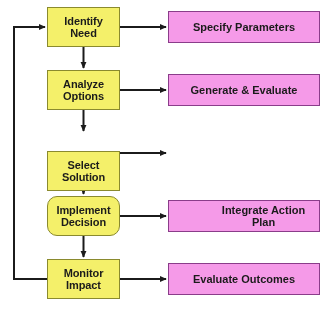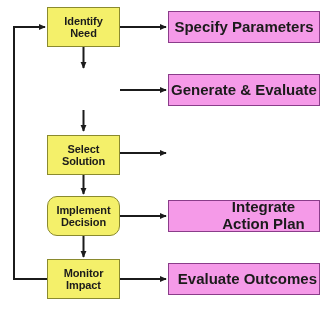--- a/index.html
+++ b/index.html
@@ -42,21 +42,21 @@
     border: 1.5px solid #8a8a2e;
     font-size: 11px;
     letter-spacing: -0.1px;
   }
   .node-output {
     left: 168px;
     width: 152px;
     height: 32px;
     background: #f59ae8;
     border: 1.5px solid #8a3d8a;
-    font-size: 15px;
+    font-size: 11px;
   }
   .node-label {
     display: block;
     white-space: pre-line;
     padding: 0 2px;
   }
 </style>
 </head>
 <body>
 
@@ -88,38 +88,42 @@
   </svg>
 
   <div class="node node-process" style="top:7px;">
     <span class="node-label">Identify
 Need</span>
   </div>
   <div class="node node-output" style="top:11px;">
     <span class="node-label">Specify Parameters</span>
   </div>
 
+  <div class="node node-process" style="top:70px;">
+    <span class="node-label">Analyze
+Options</span>
+  </div>
   <div class="node node-output" style="top:74px;text-align:right;">
     <span class="node-label">Generate &amp; Evaluate</span>
   </div>
 
-  <div class="node node-process" style="top:135px;">
+  <div class="node node-process" style="top:151px;">
     <span class="node-label">Select
 Solution</span>
   </div>
 
   <div class="node node-process" style="top:196px;border-radius:10px;">
     <span class="node-label">Implement
 Decision</span>
   </div>
   <div class="node node-output" style="top:200px;padding-left:39px;">
     <span class="node-label">Integrate Action Plan</span>
   </div>
 
   <div class="node node-process" style="top:259px;text-align:center;">
     <span class="node-label">Monitor
 Impact</span>
   </div>
-  <div class="node node-output" style="top:263px;justify-content:flex-end;">
+  <div class="node node-output" style="top:263px;">
     <span class="node-label">Evaluate Outcomes</span>
   </div>
 
 </div>
 
 </body></html>

